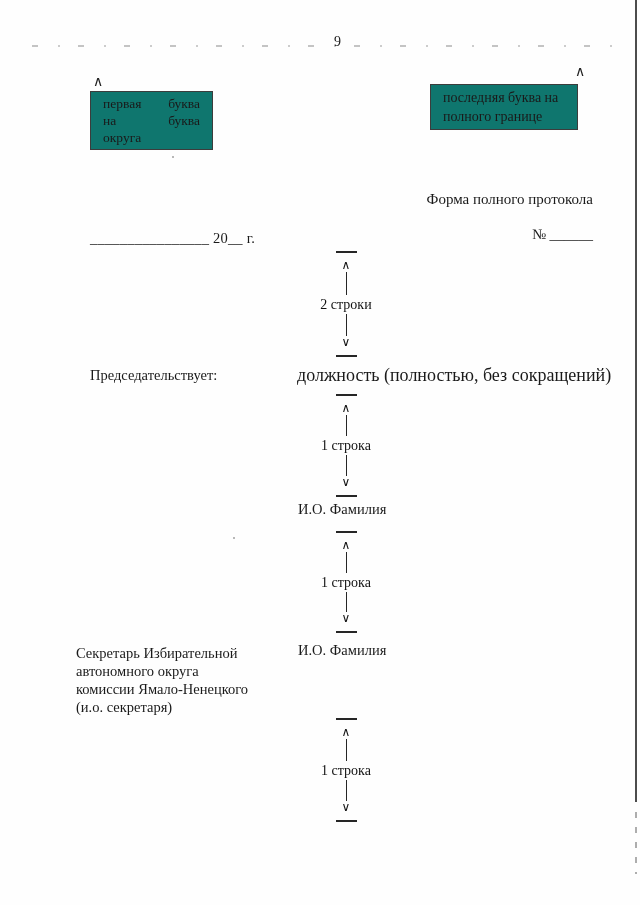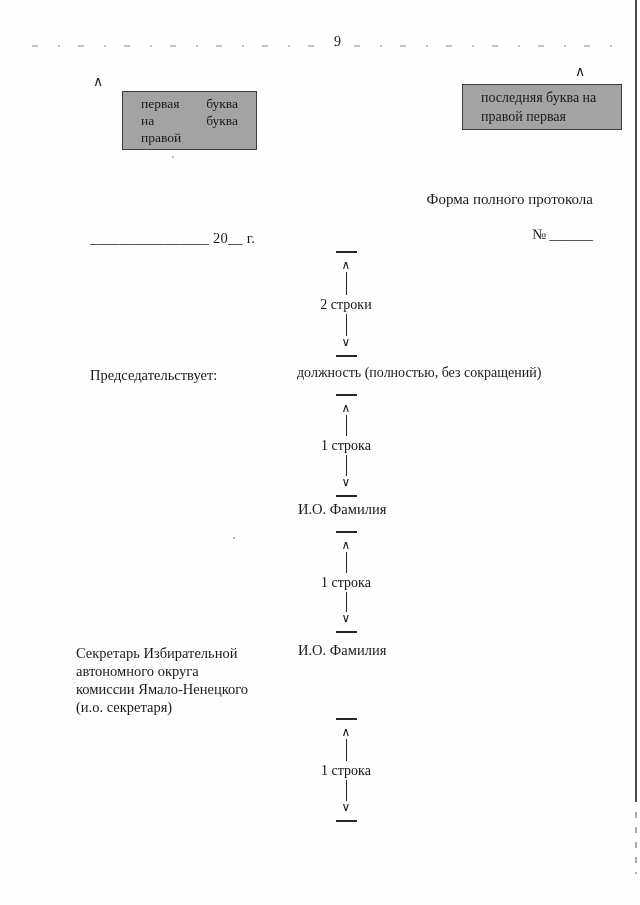--- a/index.html
+++ b/index.html
@@ -17,22 +17,22 @@
   .scan-edge-dashes {
     position:absolute; left:635px; top:812px; width:2px; height:62px; opacity:.6;
     background:repeating-linear-gradient(#777 0 6px,transparent 6px 15px);
   }
   .scan-dot { position:absolute; width:2px; height:2px; background:#9a9a9a; opacity:.7; }
 
   .page-number { position:absolute; left:334px; top:34px; font-size:14px; }
 
   
   .note-box {
-    position:absolute; border:1.5px solid #3c3c3c; background:#a3a3a3;
-    font-size:13.5px; line-height:17px; padding:3px 18px;margin-left:32px;
+    position:absolute; border:1.5px solid #3c3c3c; background:#0f766e;
+    font-size:13.5px; line-height:17px; padding:3px 12px;
   }
   .note-box-left  { left:90px;  top:91px; width:97px; }
   .note-box-right { left:430px; top:84px; width:122px; font-size:14px; line-height:19px; }
   .jrow { display:flex; justify-content:space-between; }
   .caret {
     position:absolute; font-family:"DejaVu Sans",sans-serif;
     font-size:14px; color:#222; line-height:14px;
   }
   .caret-left  { left:93px;  top:74px; }
   .caret-right { left:575px; top:64px; }
@@ -53,21 +53,21 @@
   .marker .arrow { font-family:"DejaVu Sans",sans-serif; font-size:12px; line-height:11px; flex:none; }
   .marker .vline { flex:1; width:0; border-left:1.3px solid #262626; margin:1px 0; }
   .marker .marker-label { line-height:17px; flex:none; }
   .marker-1 { top:251px; height:106px; }
   .marker-2 { top:394px; height:103px; }
   .marker-3 { top:531px; height:102px; }
   .marker-4 { top:718px; height:104px; }
 
   
   .chair-label   { position:absolute; left:90px;  top:367px; font-size:14.5px;text-align:center; }
-  .position-hint { position:absolute; left:297px; top:365px; font-size:14px;text-align:right; }
+  .position-hint { position:absolute; left:297px; top:365px; font-size:18px;text-align:right; }
   .name-hint-1   { position:absolute; left:298px; top:501px; font-size:14.5px; }
   .name-hint-2   { position:absolute; left:298px; top:642px; font-size:14.5px; }
   .secretary-block { position:absolute; left:76px; top:644px; font-size:14.5px; line-height:18px; }
 </style>
 </head>
 <body>
 
 <div class="page">
 
   <div class="top-scan-line"></div>
@@ -81,27 +81,27 @@
   <span class="caret caret-left">∧</span>
   <div class="note-box note-box-left">
     <div class="jrow">
       <span>первая</span>
       <span>буква</span>
     </div>
     <div class="jrow">
       <span>на</span>
       <span>буква</span>
     </div>
-    <div>правой</div>
+    <div>округа</div>
   </div>
 
   <span class="caret caret-right">∧</span>
   <div class="note-box note-box-right">
     <div>последняя буква на</div>
-    <div>правой первая</div>
+    <div>полного границе</div>
   </div>
 
   <div class="form-title">Форма полного протокола</div>
   <div class="number-line">
     <span>№</span>
     <span>______</span>
   </div>
   <div class="date-line">________________ 20__ г.</div>
 
   <div class="marker marker-1">

